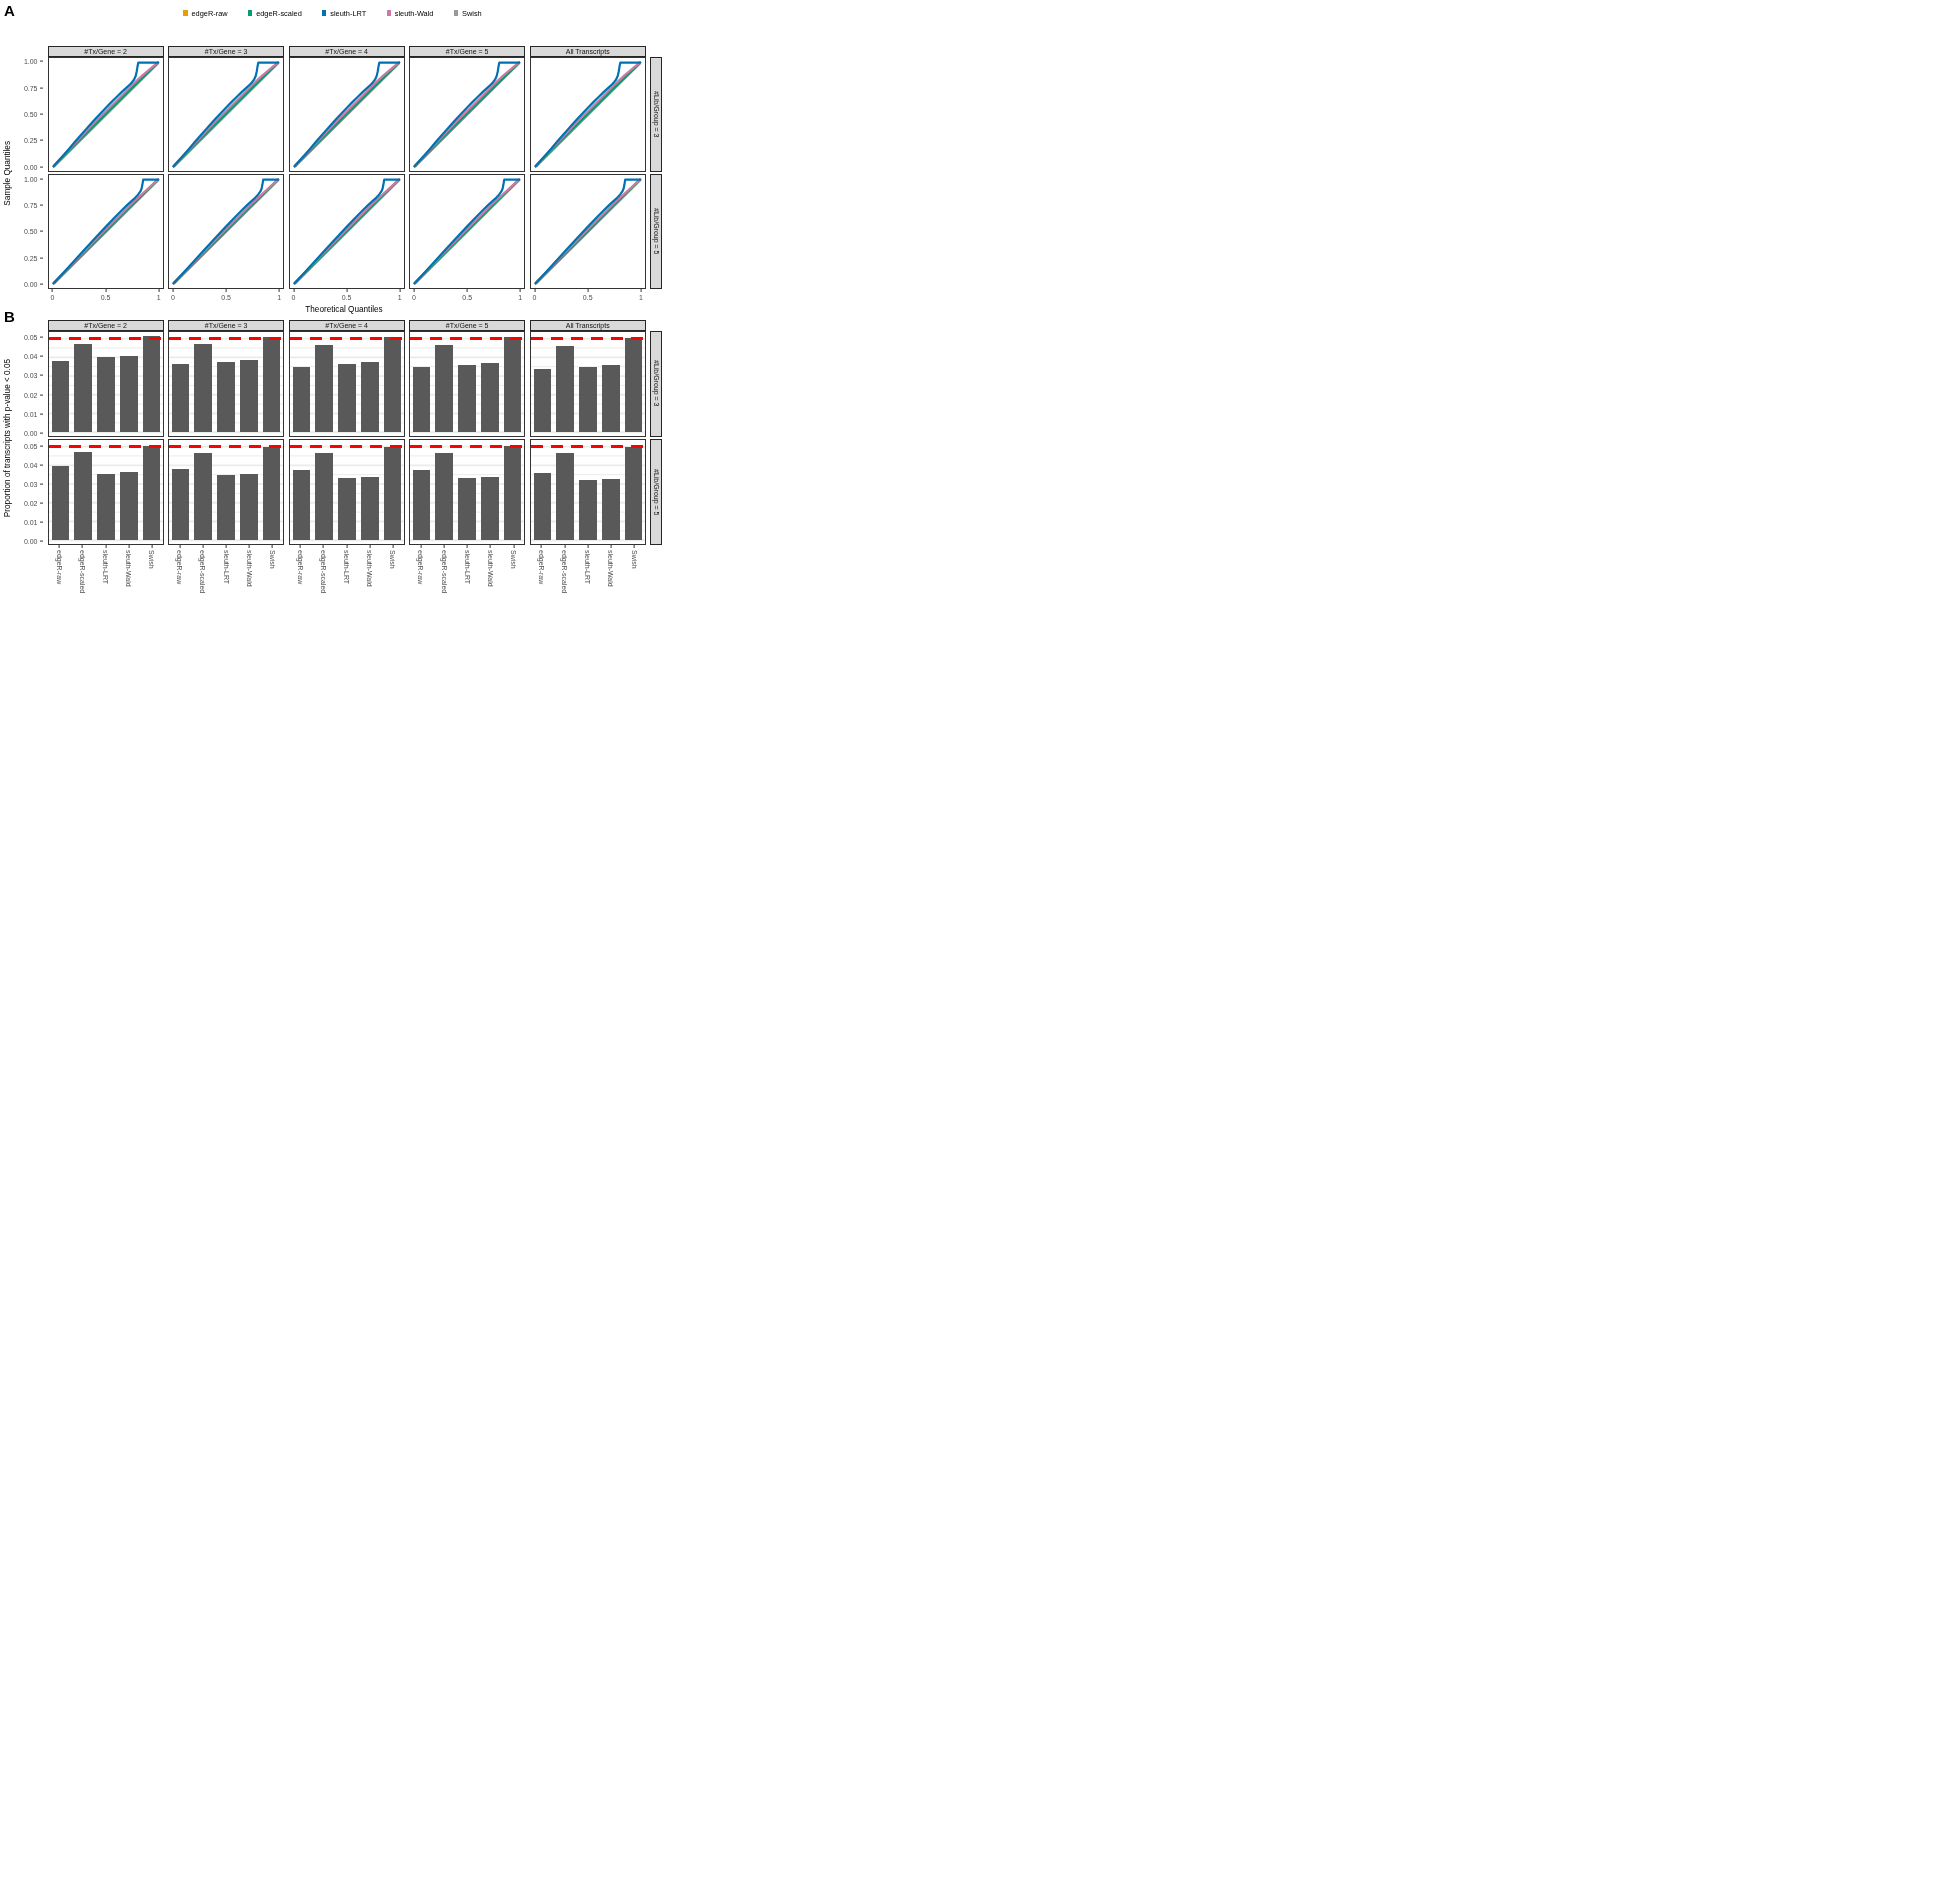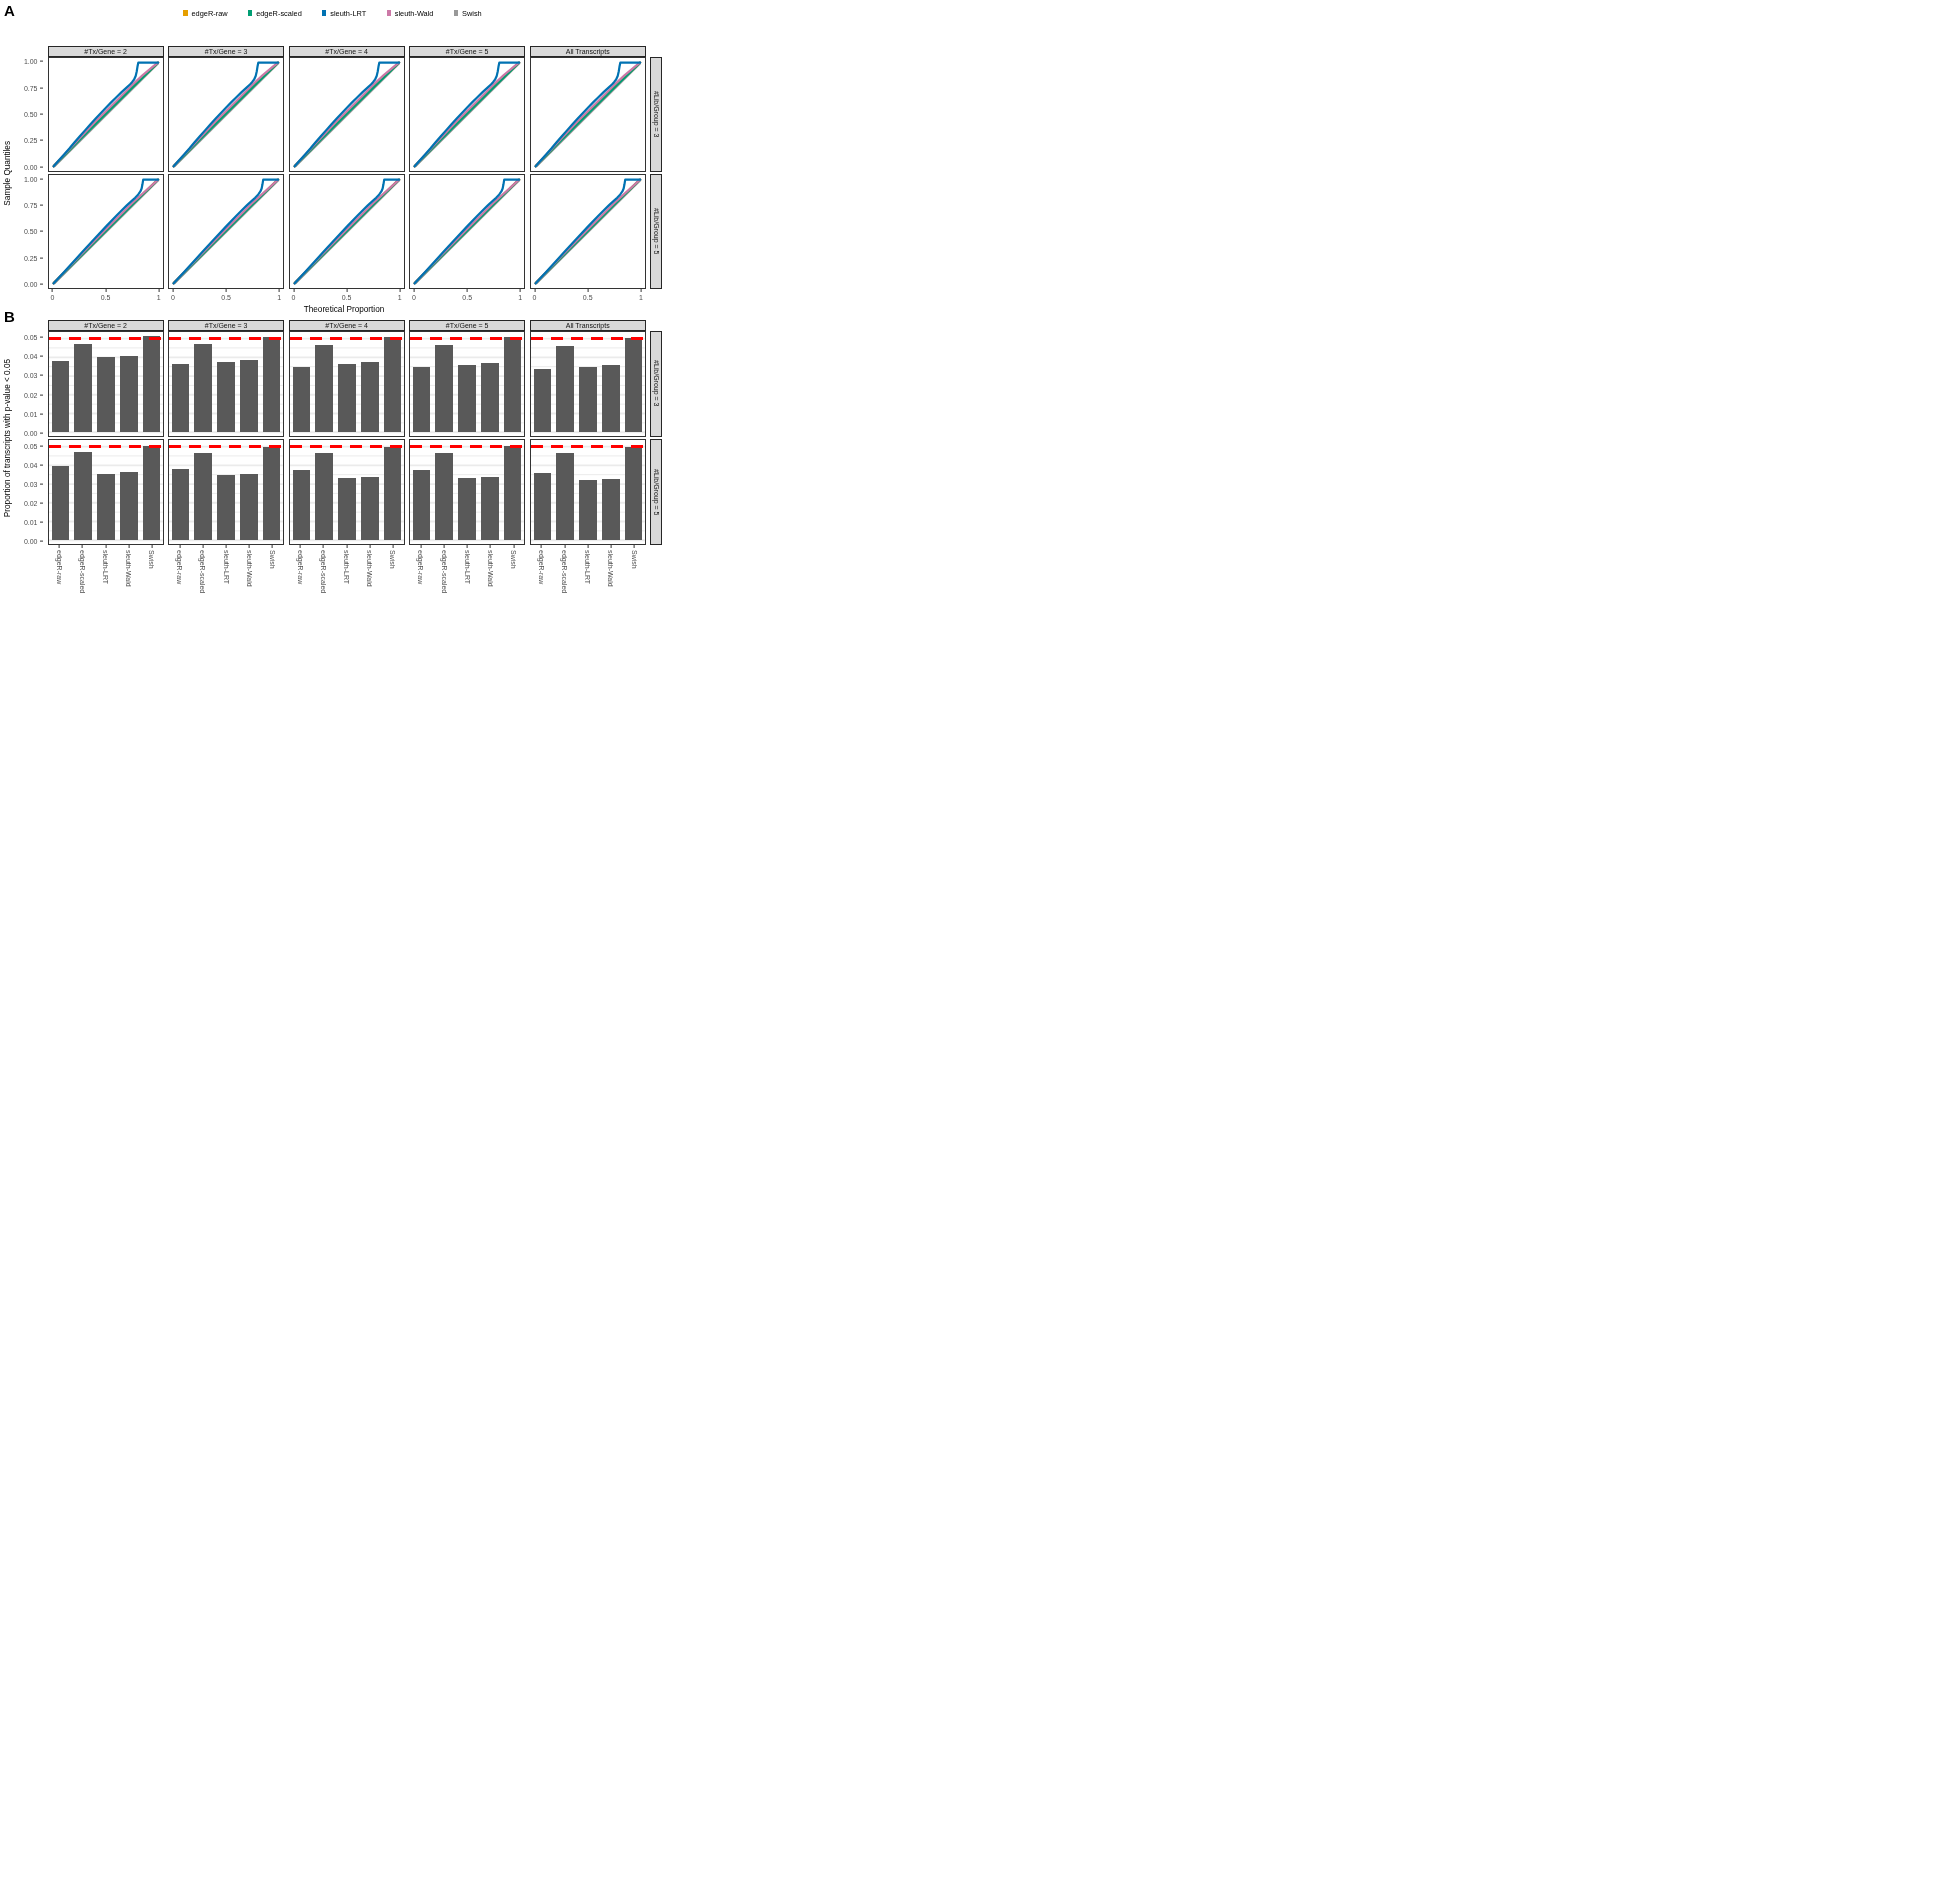--- a/index.html
+++ b/index.html
@@ -592,15 +592,15 @@
         <div class="mlabel" style="left: 30%;">edgeR-scaled</div>
         <div class="tickmark-x" style="left: 50%;"></div>
         <div class="mlabel" style="left: 50%;">sleuth-LRT</div>
         <div class="tickmark-x" style="left: 70%;"></div>
         <div class="mlabel" style="left: 70%;">sleuth-Wald</div>
         <div class="tickmark-x" style="left: 90%;"></div>
         <div class="mlabel" style="left: 90%;">Swish</div>
       </div>
     </div>
 
-  <div id="a-xtitle">Theoretical Proportion</div>
+  <div id="a-xtitle">Theoretical Quantiles</div>
 </div>
 
 
 </body></html>

